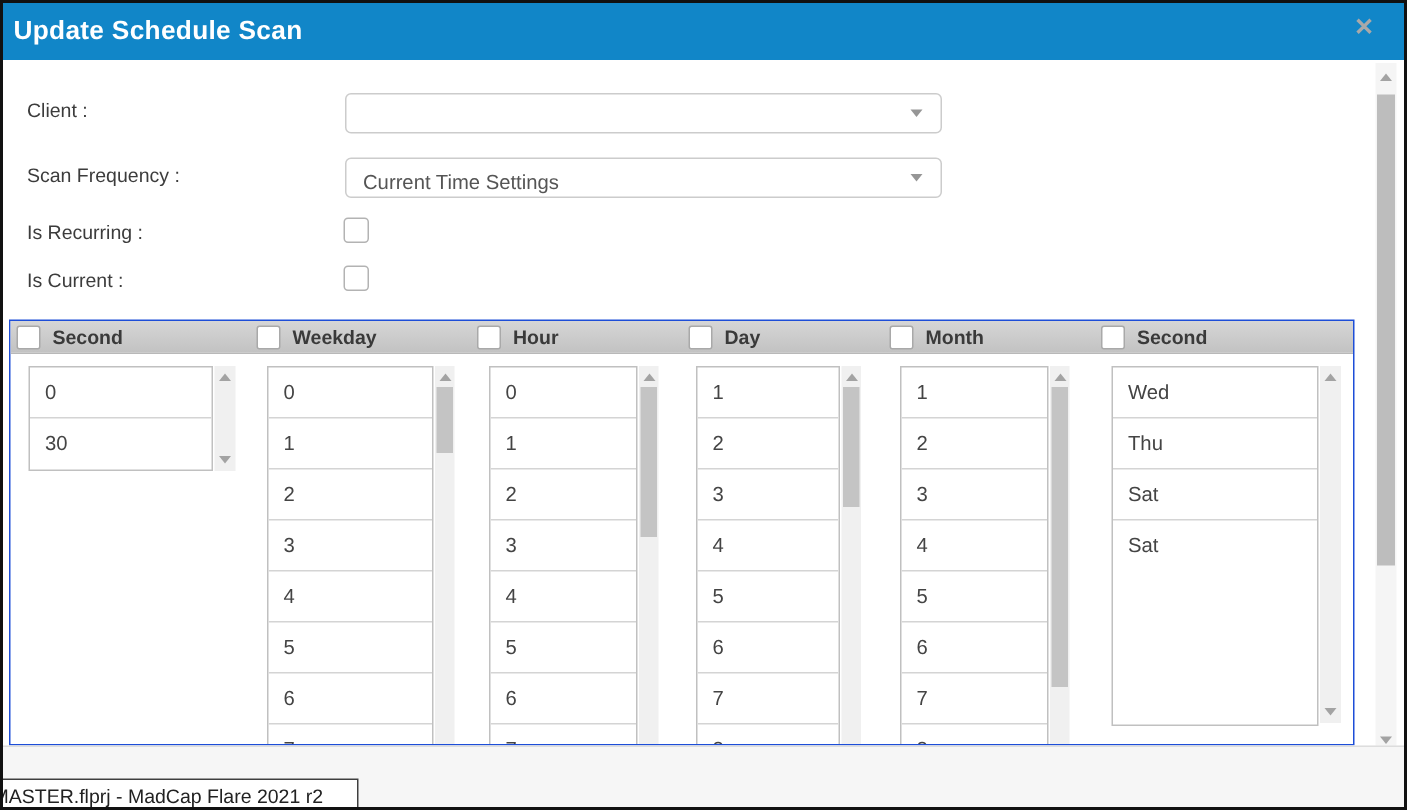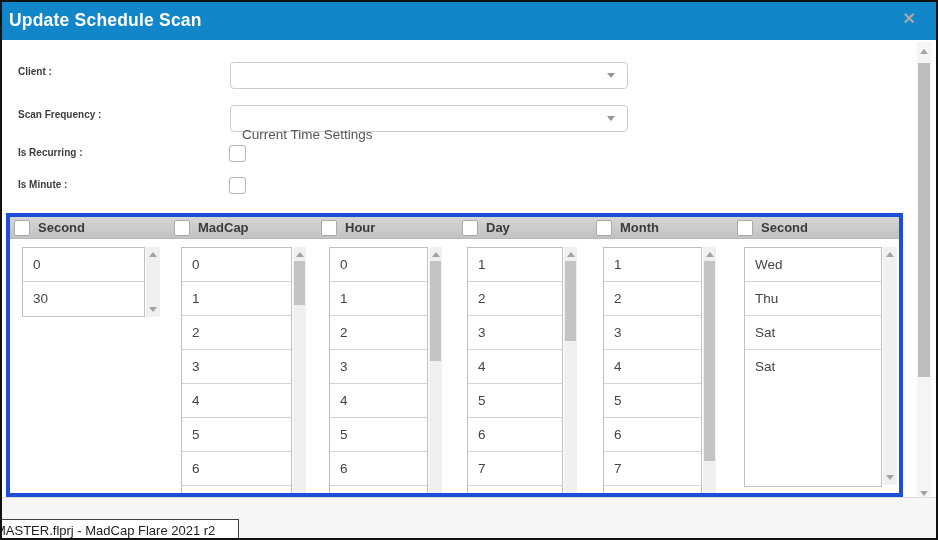--- a/index.html
+++ b/index.html
@@ -12,28 +12,28 @@
   body{font-family:"Liberation Sans",sans-serif;background:#fff;}
   #app{position:relative;width:938px;height:540px;background:#fff;overflow:hidden;}
   .outer-frame{position:absolute;inset:0;border:2px solid #111;pointer-events:none;z-index:60;}
 
   
   .titlebar{position:absolute;left:0;top:0;width:938px;height:40px;background:var(--blue);z-index:5;}
   .titlebar .title{position:absolute;left:9px;top:0;line-height:40px;color:#fff;font-size:17.5px;font-weight:bold;letter-spacing:.2px;}
   .titlebar .close{position:absolute;right:22px;top:0;line-height:38px;color:#a9a9a9;font-size:16px;font-weight:bold;cursor:pointer;}
 
   
-  .lbl{position:absolute;left:18px;font-size:10px;font-weight:bold;color:#3c3c3c;white-space:nowrap;}
+  .lbl{position:absolute;left:18px;font-size:13px;font-weight:normal;color:#3c3c3c;white-space:nowrap;}
   .ddl{position:absolute;left:230px;width:398px;height:27px;background:#fff;border:1px solid #ccc;border-radius:4px;}
-  .ddl .ddl-text{position:absolute;left:11px;top:16px;line-height:25px;font-size:13.5px;color:#555;white-space:nowrap;}
+  .ddl .ddl-text{position:absolute;left:11px;top:3px;line-height:25px;font-size:13.5px;color:#555;white-space:nowrap;}
   .ddl .ddl-arrow{position:absolute;right:12px;top:10px;width:0;height:0;border-left:4px solid transparent;border-right:4px solid transparent;border-top:5px solid #969696;}
   .cbx{position:absolute;width:17px;height:17px;background:#fff;border:1px solid #b3b3b3;border-radius:3px;}
 
   
-  .cron{position:absolute;left:6px;top:213px;width:897px;height:284px;border:4px solid #1d4ed8;background:#fff;overflow:hidden;}
+  .cron{position:absolute;left:6px;top:213px;width:897px;height:284px;border:1px solid #1d4ed8;background:#fff;overflow:hidden;}
   .cron-header{position:absolute;left:0;top:0;width:100%;height:22px;background:linear-gradient(#d6d6d6,#c2c2c2);border-bottom:1px solid #b8b8b8;}
   .hdr-cb{position:absolute;top:3px;width:16px;height:16px;background:#fff;border:1px solid #a9a9a9;border-radius:2px;}
   .hdr-lbl{position:absolute;top:3px;font-size:13px;font-weight:bold;color:#3a3a3a;white-space:nowrap;}
   .list{position:absolute;background:#fff;border:1px solid #c0c0c0;overflow:hidden;}
   .list .row{height:34px;line-height:33px;padding-left:10px;font-size:13.5px;color:#444;border-bottom:1px solid #d4d4d4;cursor:pointer;}
   .list .row:last-child{border-bottom:none;}
 
   
   .sb{position:absolute;background:#f0f0f0;}
   .sb .sb-thumb{position:absolute;left:1px;right:1px;background:#c4c4c4;}
@@ -53,41 +53,41 @@
 <div id="app">
 
   <div class="titlebar">
     <span class="title">Update Schedule Scan</span>
     <span class="close">✕</span>
   </div>
 
   <div class="lbl" style="top:66px;">Client :</div>
   <div class="lbl" style="top:109px;">Scan Frequency :</div>
   <div class="lbl" style="top:147px;">Is Recurring :</div>
-  <div class="lbl" style="top:179px;">Is Minute :</div>
+  <div class="lbl" style="top:179px;">Is Current :</div>
 
   <div class="ddl" style="top:62px;">
     <span class="ddl-text"></span>
     <span class="ddl-arrow"></span>
   </div>
 
   <div class="ddl" style="top:105px;">
     <span class="ddl-text">Current Time Settings</span>
     <span class="ddl-arrow"></span>
   </div>
 
   <div class="cbx" style="left:229px;top:145px;"></div>
   <div class="cbx" style="left:229px;top:177px;"></div>
 
   <div class="cron">
     <div class="cron-header">
         <span class="hdr-cb" style="left: 4px;"></span>
         <span class="hdr-lbl" style="left: 28px;">Second</span>
         <span class="hdr-cb" style="left: 164px;"></span>
-        <span class="hdr-lbl" style="left: 188px;">MadCap</span>
+        <span class="hdr-lbl" style="left: 188px;">Weekday</span>
         <span class="hdr-cb" style="left: 311px;"></span>
         <span class="hdr-lbl" style="left: 335px; text-align: center;">Hour</span>
         <span class="hdr-cb" style="left: 452px;"></span>
         <span class="hdr-lbl" style="left: 476px;">Day</span>
         <span class="hdr-cb" style="left: 586px;"></span>
         <span class="hdr-lbl" style="left: 610px;">Month</span>
         <span class="hdr-cb" style="left: 727px;"></span>
         <span class="hdr-lbl" style="left: 751px;">Second</span>
       </div>
     <div id="cron-body">

